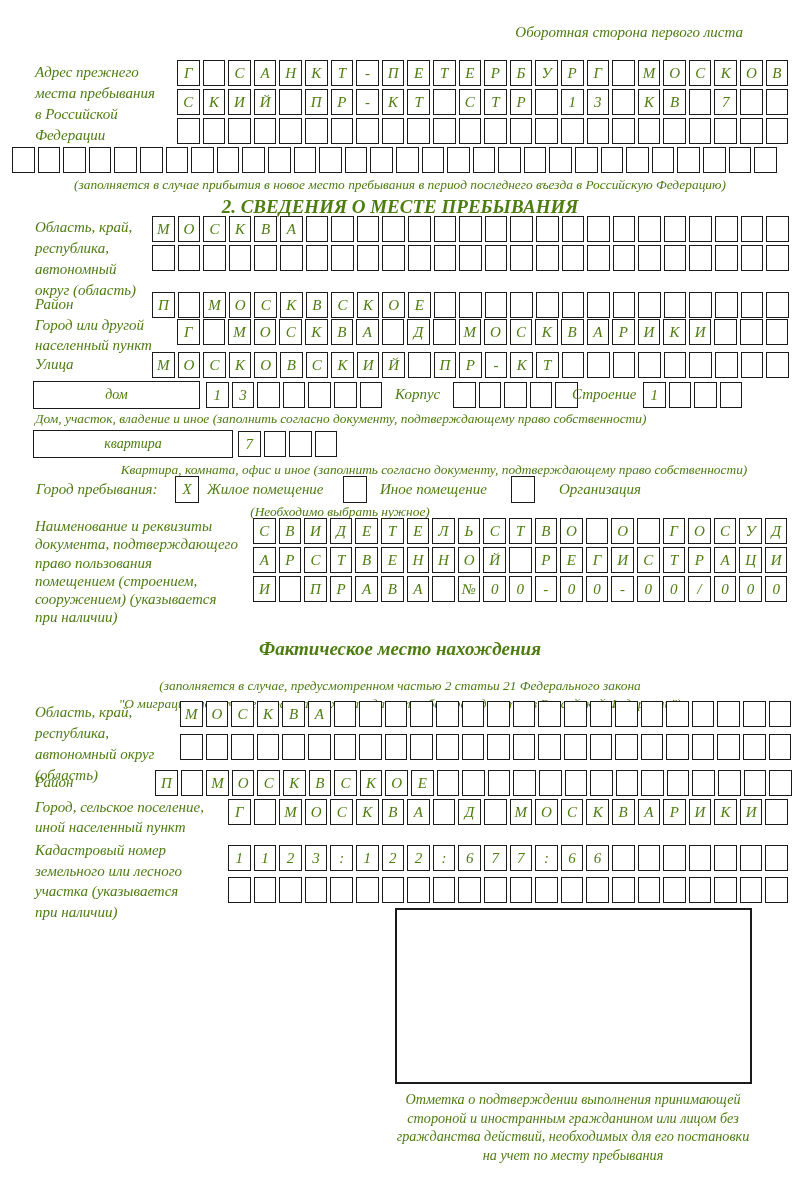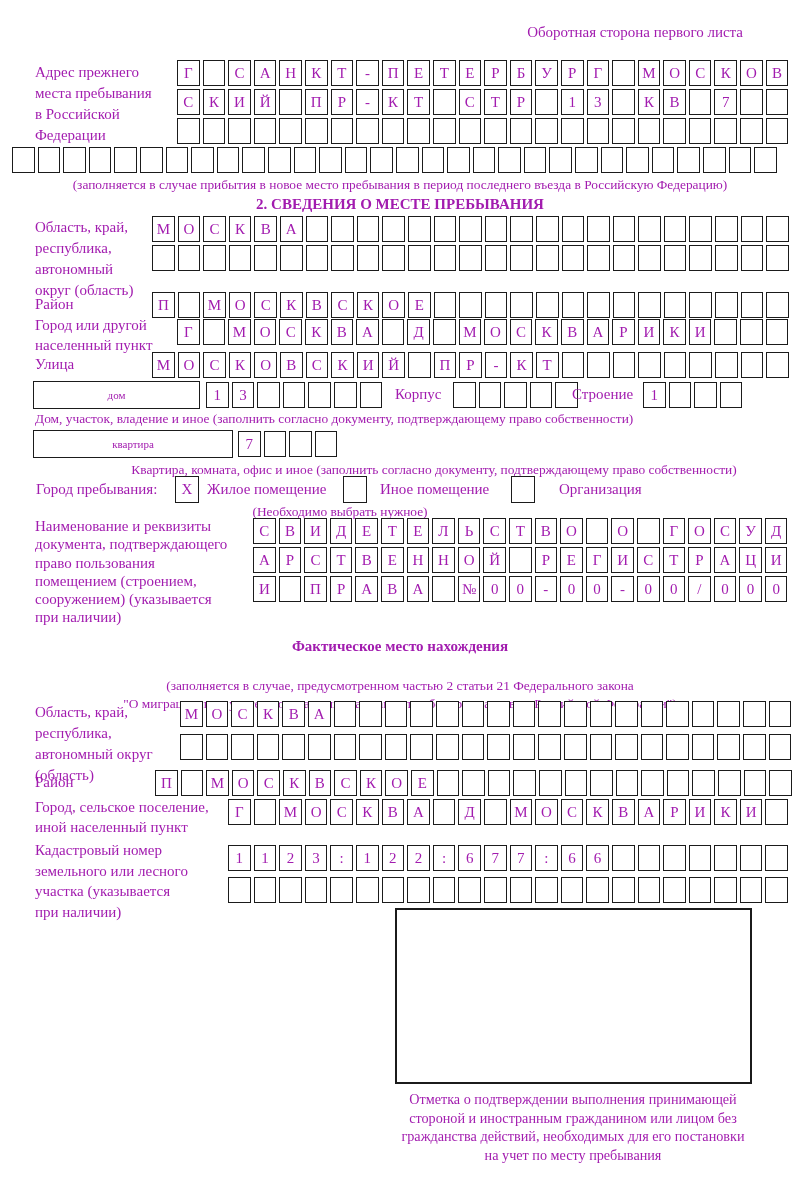--- a/index.html
+++ b/index.html
@@ -1,29 +1,29 @@
 <!DOCTYPE html>
 <html><head>
 <meta charset="utf-8">
 <style>
   html,body{margin:0;padding:0;background:#fff;}
-  .page{position:relative;width:800px;height:1180px;background:#fff;color:#a21caf;
-        font-family:"Liberation Serif", serif;overflow:hidden;}
+  .page{position:relative;width:800px;height:1180px;background:#fff;color:#4d7c0f;
+        font-family:"Liberation Serif", serif;overflow:hidden;font-style:italic;}
   .abs{position:absolute;}
   .note{font-size:15px;}
   .flabel{font-size:15px;line-height:1.4;white-space:pre-line;}
   .cbrow{display:flex;}
   .cb{width:22.6px;height:26px;box-sizing:border-box;border:1.7px solid #1b1b1b;
       margin-right:3px;display:flex;align-items:center;justify-content:center;
       font-size:15px;background:#fff;}
   .rowstack .cbrow{margin-bottom:3px;}
   .caption{font-size:13.4px;text-align:center;white-space:pre-line;}
-  .heading{font-size:15px;font-weight:bold;text-align:center;}
+  .heading{font-size:19px;font-weight:bold;text-align:center;}
   .bigbox{box-sizing:border-box;border:1.7px solid #1b1b1b;height:28px;display:flex;
-      align-items:center;justify-content:center;font-size:11px;background:#fff;}
+      align-items:center;justify-content:center;font-size:14px;background:#fff;}
   .inlinelabel{font-size:15px;}
   .checkbox{width:24px;height:27px;box-sizing:border-box;border:1.7px solid #1b1b1b;
       display:flex;align-items:center;justify-content:center;font-size:15px;background:#fff;}
   .stampbox{box-sizing:border-box;border:2px solid #1b1b1b;background:#fff;}
   .stampcap{font-size:14.2px;text-align:center;white-space:pre-line;line-height:1.32;}
 </style>
 </head>
 <body>
 
 <div class="page">

